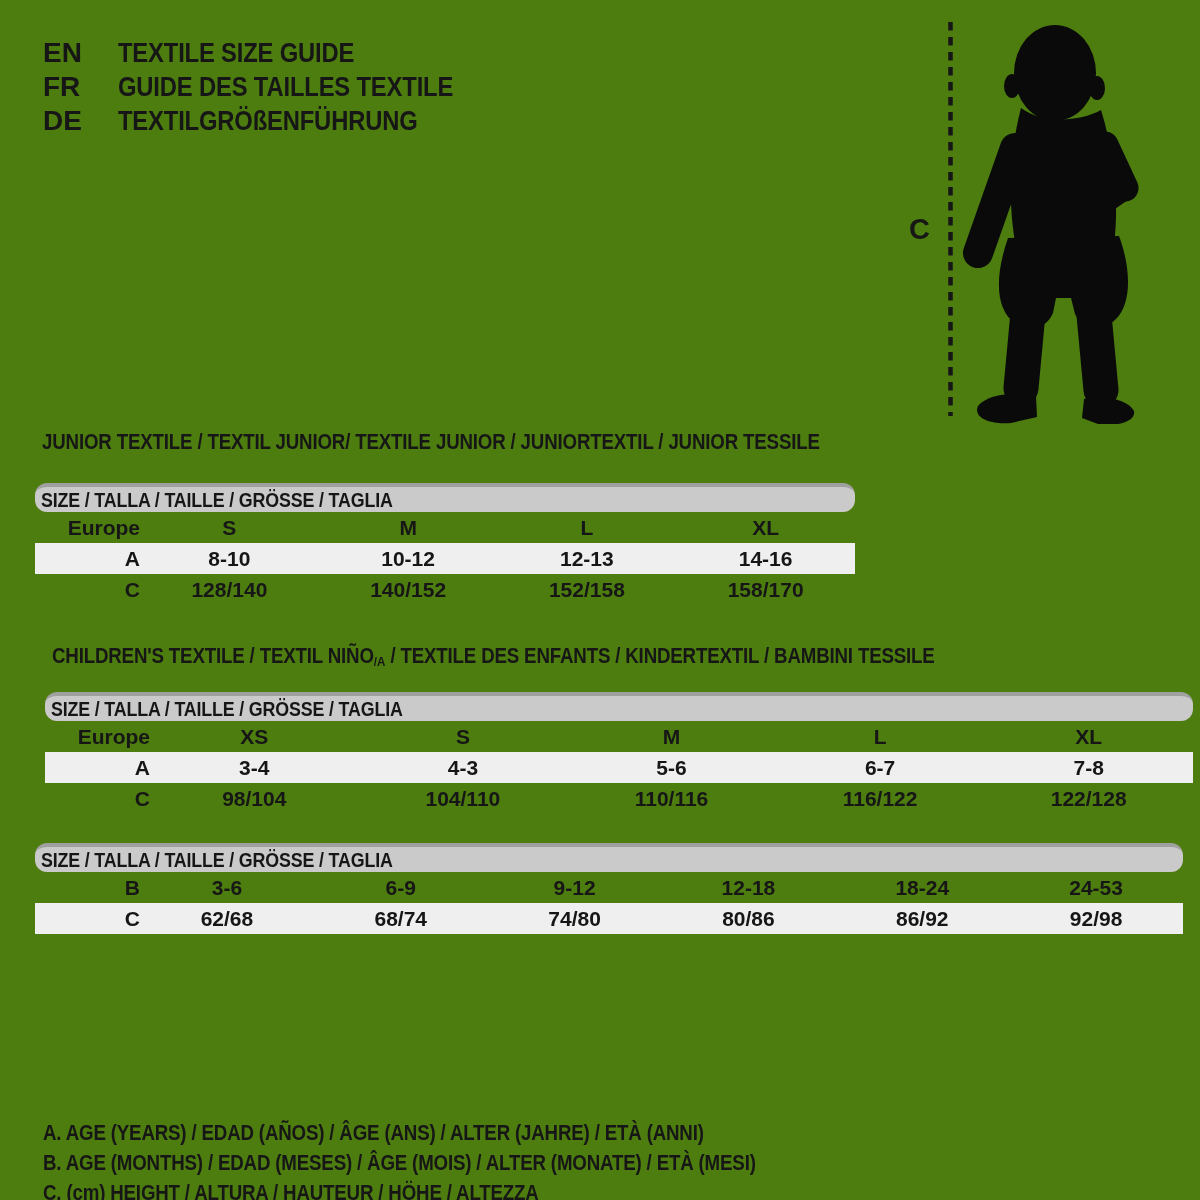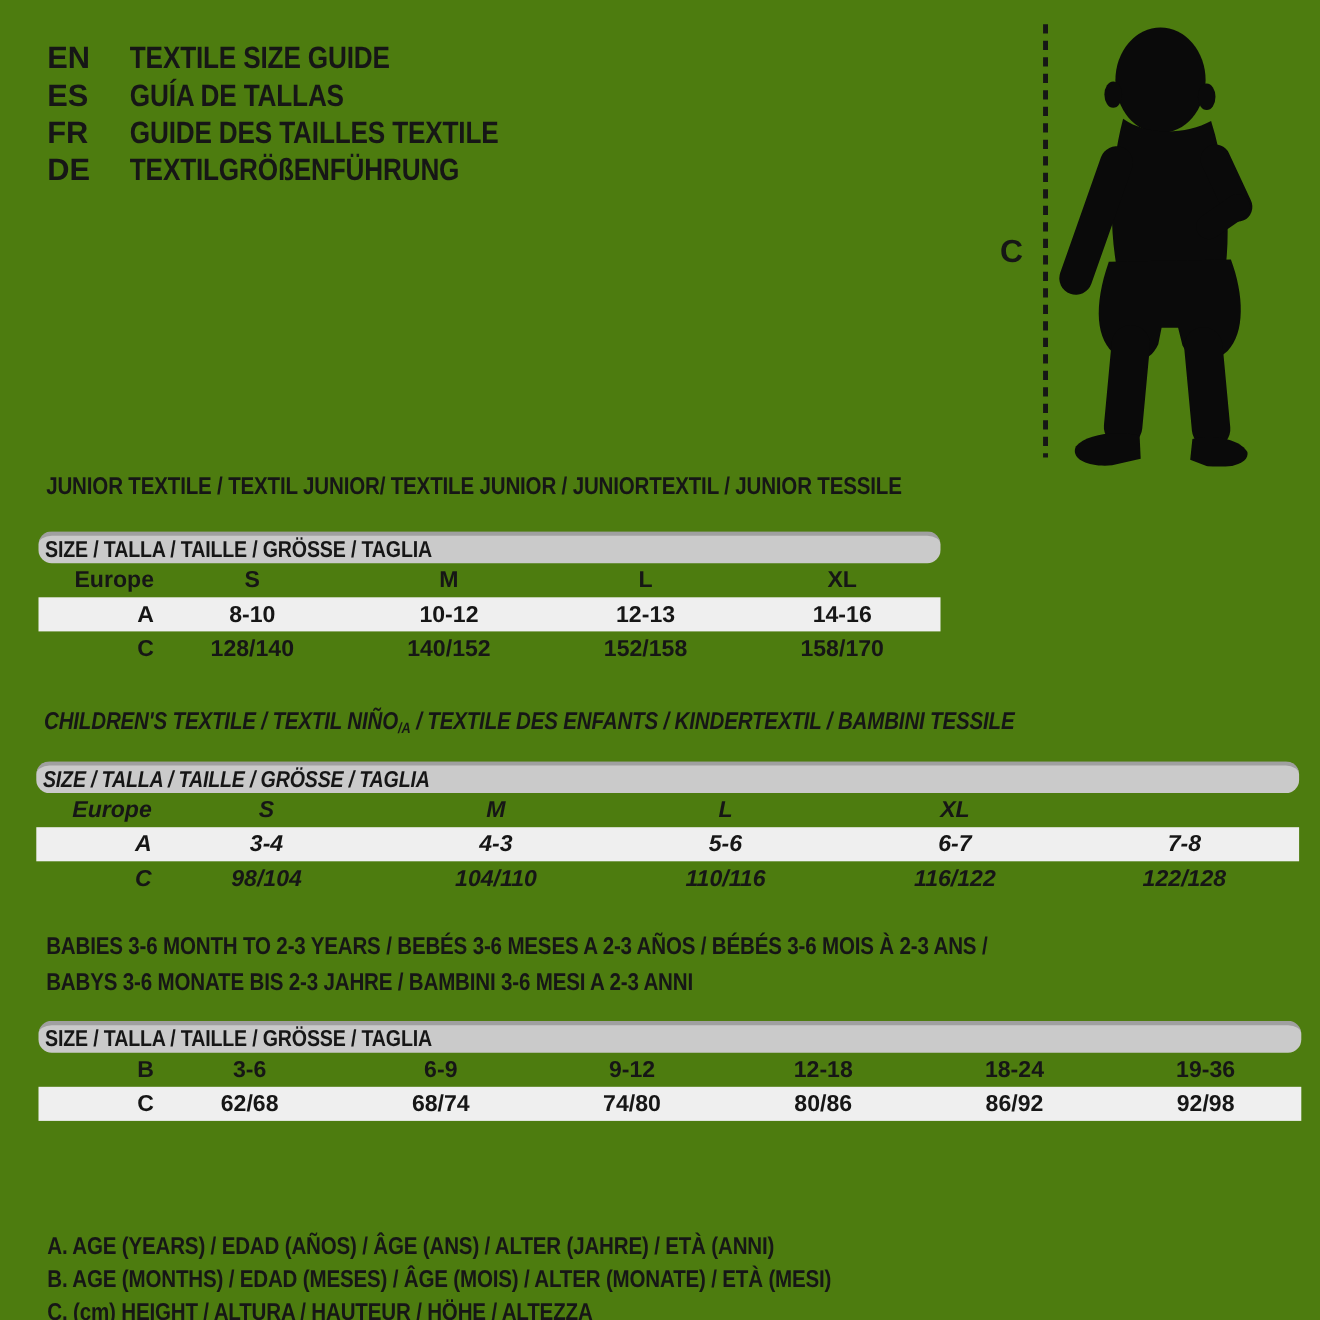--- a/index.html
+++ b/index.html
@@ -32,21 +32,21 @@
   
   .figure{position:absolute; left:895px; top:10px; width:256px; height:414px;}
   .figure svg{position:absolute; left:0; top:0; width:100%; height:100%;}
   .figc{position:absolute; left:14px; top:204px; font-size:29px; line-height:30px;}
   .sil-fill{fill:var(--sil); stroke:none;}
   .sil-stroke{stroke:var(--sil); fill:none; stroke-linecap:round;}
   .dash-line{stroke:var(--text); fill:none;}
   
   .section{position:absolute;}
   #section-junior{left:35px; top:430px; width:820px;}
-  #section-children{left:33px; top:644px; width:1148px;font-style:italic;}
+  #section-children{left:45px; top:644px; width:1148px;}
   #section-babies{left:35px; top:843px; width:1148px;}
   .section-title{font-size:22px; line-height:24px; margin-left:7px;}
   #section-junior .section-title{margin-bottom:29px;}
   #section-children .section-title{margin-bottom:21px;}
   #section-babies .section-title .title-line{line-height:33px;}
   #section-babies .section-title{margin-bottom:19px;}
   .sub{font-size:0.62em; position:relative; top:3px; letter-spacing:0;}
   .size-header{
     background:var(--bar);
     border-top:4px solid var(--bar-edge);
@@ -65,24 +65,20 @@
 </style>
 </head>
 <body>
 
 <div class="page">
 
   <div class="lang-block" id="lang-block">
       <div class="lang-row">
         <span class="lang-code">EN</span>
         <span class="lang-label"><span class="cond">TEXTILE SIZE GUIDE</span></span>
-      </div>
-      <div class="lang-row">
-        <span class="lang-code">ES</span>
-        <span class="lang-label"><span class="cond">GUÍA DE TALLAS</span></span>
       </div>
       <div class="lang-row">
         <span class="lang-code">FR</span>
         <span class="lang-label"><span class="cond">GUIDE DES TAILLES TEXTILE</span></span>
       </div>
       <div class="lang-row">
         <span class="lang-code">DE</span>
         <span class="lang-label"><span class="cond">TEXTILGRÖßENFÜHRUNG</span></span>
       </div>
     </div>
@@ -138,20 +134,21 @@
           <span class="cell">158/170</span>
         </div>
       </div>
       <div class="section" id="section-children">
         <div class="section-title">
           <div class="title-line"><span class="cond"><span>CHILDREN'S TEXTILE / TEXTIL NIÑO</span><span class="sub">/A</span><span> / TEXTILE DES ENFANTS / KINDERTEXTIL / BAMBINI TESSILE</span></span></div>
         </div>
         <div class="size-header"><span class="cond">SIZE / TALLA / TAILLE / GRÖSSE / TAGLIA</span></div>
         <div class="trow" style="grid-template-columns: 105px repeat(5, 1fr);">
           <span class="rlabel">Europe</span>
+          <span class="cell">XS</span>
           <span class="cell">S</span>
           <span class="cell">M</span>
           <span class="cell">L</span>
           <span class="cell">XL</span>
         </div>
         <div class="trow shaded" style="grid-template-columns: 105px repeat(5, 1fr);">
           <span class="rlabel">A</span>
           <span class="cell">3-4</span>
           <span class="cell">4-3</span>
           <span class="cell">5-6</span>
@@ -161,33 +158,29 @@
         <div class="trow" style="grid-template-columns: 105px repeat(5, 1fr);">
           <span class="rlabel">C</span>
           <span class="cell">98/104</span>
           <span class="cell">104/110</span>
           <span class="cell">110/116</span>
           <span class="cell">116/122</span>
           <span class="cell">122/128</span>
         </div>
       </div>
       <div class="section" id="section-babies">
-        <div class="section-title">
-          <div class="title-line"><span class="cond"><span>BABIES 3-6 MONTH TO 2-3 YEARS / BEBÉS 3-6 MESES A 2-3 AÑOS / BÉBÉS 3-6 MOIS À 2-3 ANS /</span></span></div>
-          <div class="title-line"><span class="cond"><span>BABYS 3-6 MONATE BIS 2-3 JAHRE / BAMBINI 3-6 MESI A 2-3 ANNI</span></span></div>
-        </div>
         <div class="size-header"><span class="cond">SIZE / TALLA / TAILLE / GRÖSSE / TAGLIA</span></div>
         <div class="trow" style="grid-template-columns: 105px repeat(6, 1fr);">
           <span class="rlabel">B</span>
           <span class="cell">3-6</span>
           <span class="cell">6-9</span>
           <span class="cell">9-12</span>
           <span class="cell">12-18</span>
           <span class="cell">18-24</span>
-          <span class="cell">19-36</span>
+          <span class="cell">24-53</span>
         </div>
         <div class="trow shaded" style="grid-template-columns: 105px repeat(6, 1fr);">
           <span class="rlabel">C</span>
           <span class="cell">62/68</span>
           <span class="cell">68/74</span>
           <span class="cell">74/80</span>
           <span class="cell">80/86</span>
           <span class="cell">86/92</span>
           <span class="cell">92/98</span>
         </div>

